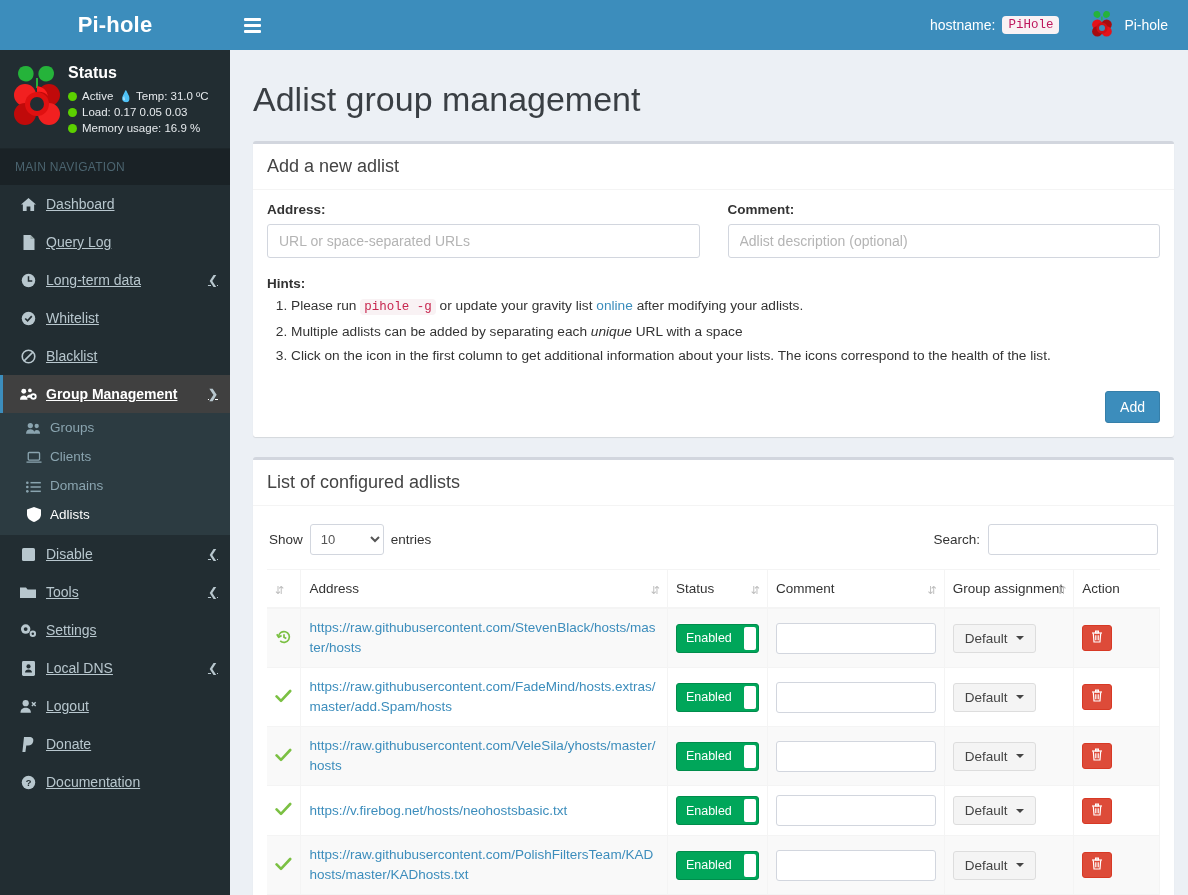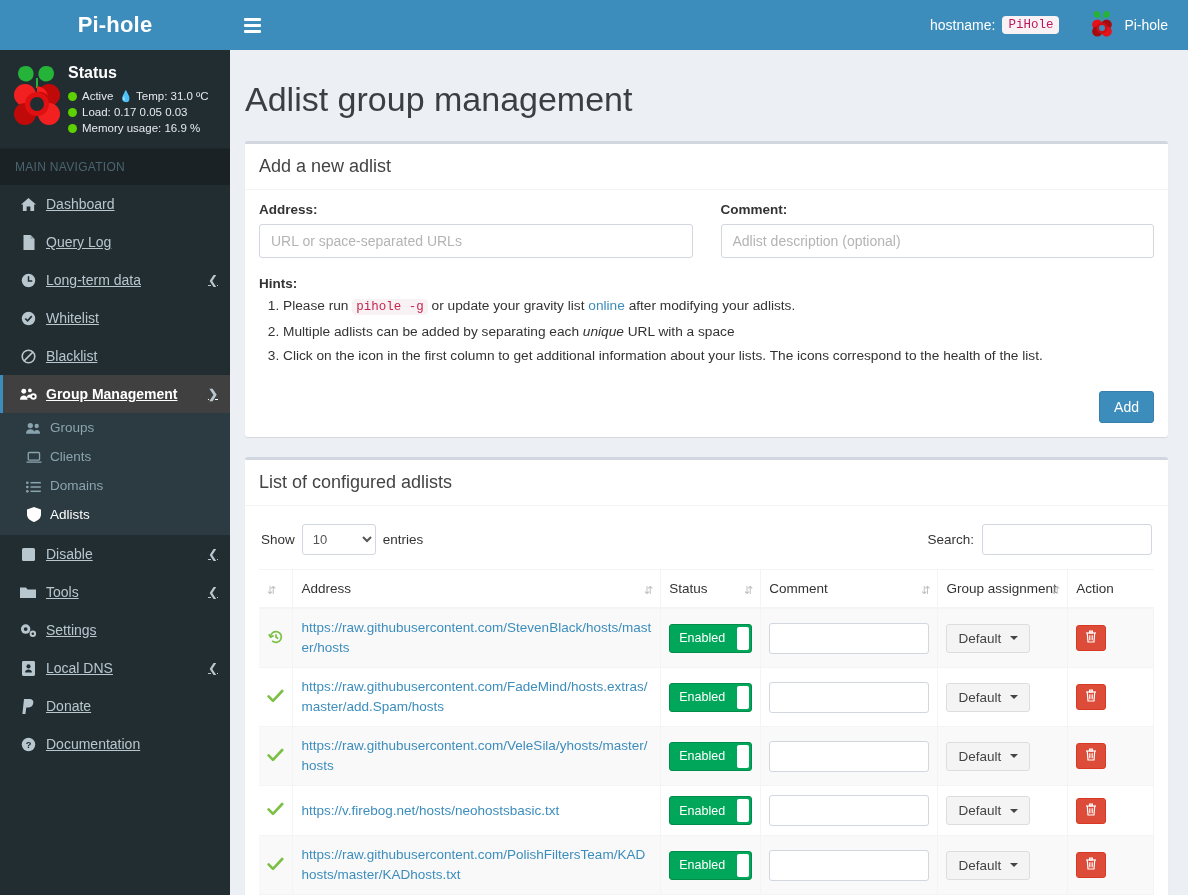--- a/index.html
+++ b/index.html
@@ -95,21 +95,21 @@
   .hamburger span { display: block; width: 17px; height: 3px; background: #fff; border-radius: 1px; }
   .topbar-right { margin-left: auto; display: flex; align-items: center; gap: 0; }
   .hostname-wrap { display: flex; align-items: center; font-size: 14px; }
   .hostname-badge {
     background: #f9f2f4; color: #be185d;
     font-family: "Liberation Mono", monospace; font-size: 12.5px;
     padding: 2px 6px; border-radius: 4px; margin-left: 7px;
   }
   .topbar-user { display: flex; align-items: center; margin-left: 30px; gap: 9px; font-size: 14px; padding-right: 6px;}
 
-  .content { flex: 1; overflow: hidden; padding: 0 20px 0 15px; }
+  .content { flex: 1; overflow: hidden; padding: 0 14px 0 15px; margin-left: 8px; }
   .page-title { font-size: 34px; font-weight: 400; color: #3a3f44; margin: 30px 0 22px 0; padding-left: 0; }
 
   .box {
     background: #fff; border-top: 3px solid #d2d6de;
     border-radius: 3px; margin-bottom: 20px;
     box-shadow: 0 1px 1px rgba(0,0,0,.1);
   }
   .box-header {
     padding: 12px 14px; border-bottom: 1px solid #f4f4f4;
   }
@@ -406,20 +406,30 @@
               <rect x="0" y="0" width="13" height="15" rx="1.4"></rect>
               <circle cx="6.5" cy="5.4" r="2.1" fill="#222d32"></circle>
               <path d="M3 11.6 c0-2 1.6-3 3.5-3 s3.5 1 3.5 3 Z" fill="#222d32"></path>
             </svg>
         </span>
         <span>Local DNS</span>
         <span class="caret">❮</span>
       </li>
       <li class="nav-item">
         <span class="ico">
+          <svg width="17" height="15" viewBox="0 0 18 15" fill="#b8c7ce">
+              <circle cx="6" cy="4" r="3.3"></circle>
+              <path d="M0.5 14 c0-3.6 2.5-5.2 5.5-5.2 s5.5 1.6 5.5 5.2 Z"></path>
+              <path d="M12.6 3 l4 4 M16.6 3 l-4 4" stroke="#b8c7ce" stroke-width="1.5"></path>
+            </svg>
+        </span>
+        <span>Logout</span>
+      </li>
+      <li class="nav-item">
+        <span class="ico">
           <svg width="13" height="15" viewBox="0 0 13 15" fill="#b8c7ce">
               <path d="M2 0 h5.2 c3.2 0 4.6 1.8 4 4.4 C10.7 7 8.8 8.4 6 8.4 H4.3 L3.4 15 H0.4 Z"></path>
             </svg>
         </span>
         <span>Donate</span>
       </li>
       <li class="nav-item">
         <span class="ico">
           <svg width="15" height="15" viewBox="0 0 16 16">
               <circle cx="8" cy="8" r="7.2" fill="#b8c7ce"></circle>

